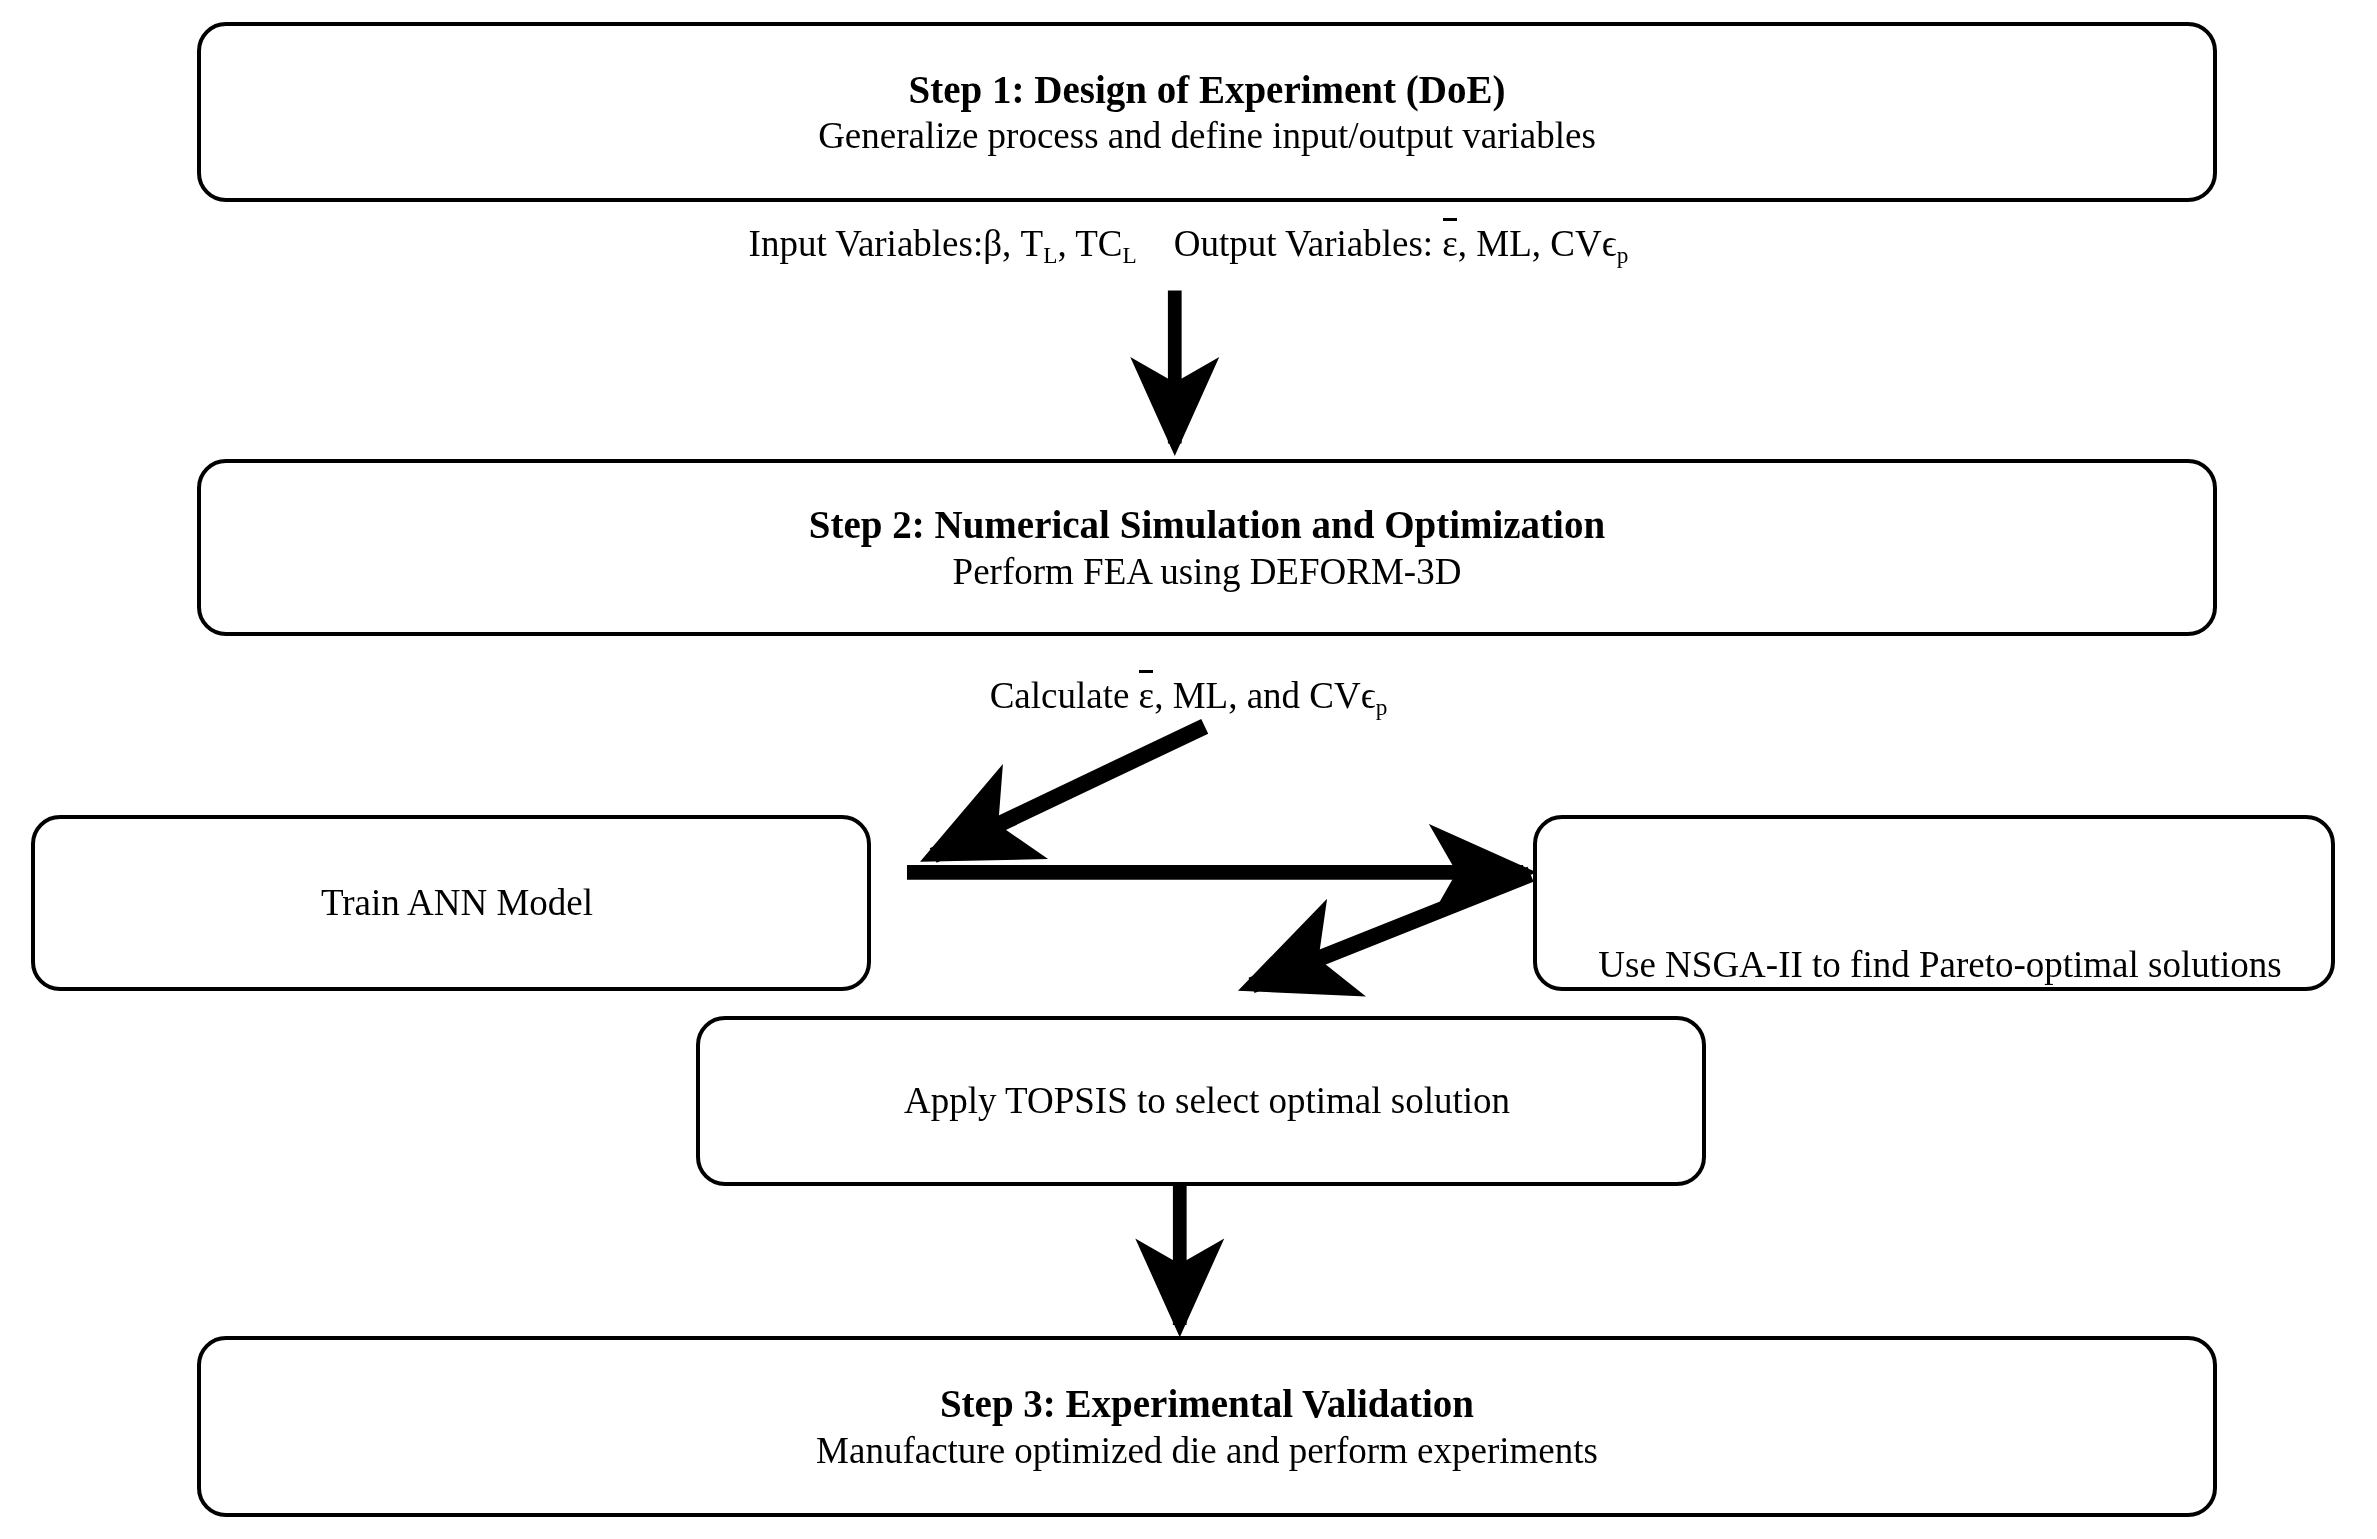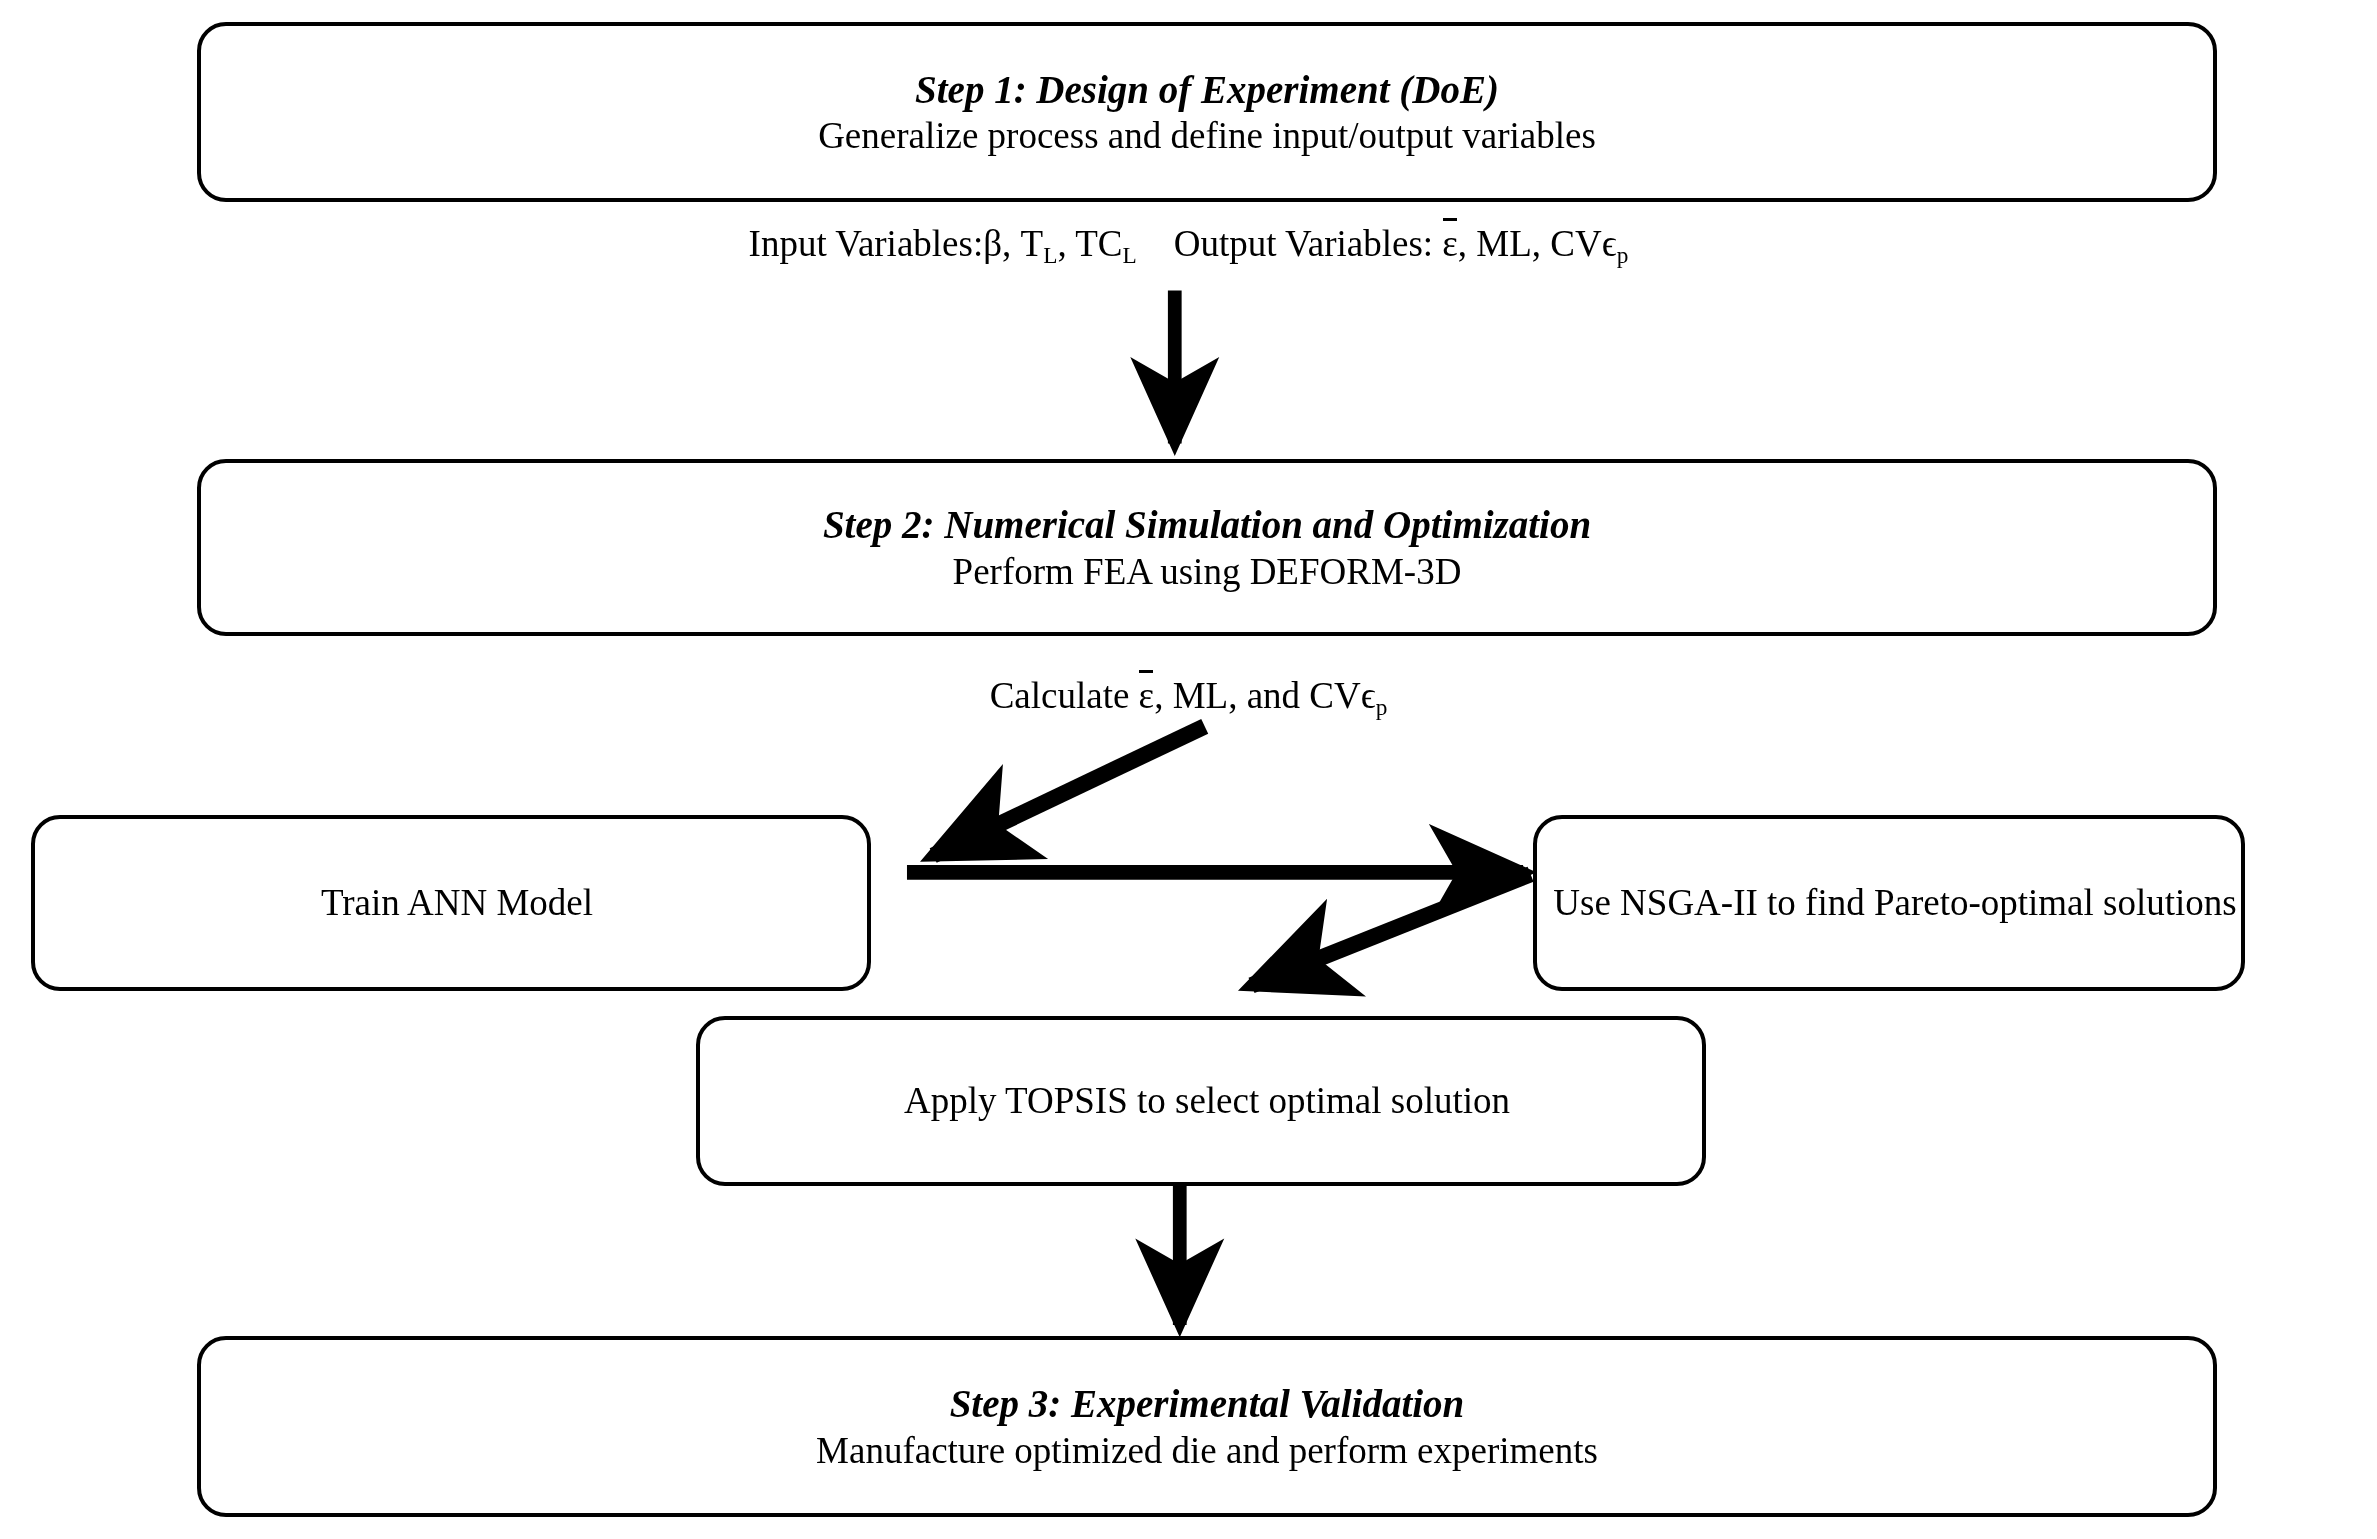--- a/index.html
+++ b/index.html
@@ -28,21 +28,20 @@
     flex-direction: column;
     align-items: center;
     justify-content: center;
   }
   .box-title {
     font-weight: bold;
     font-size: 39px;
     line-height: 1.22;
     text-align: center;
     white-space: nowrap;
-    font-style: italic;
   }
   .box-sub {
     font-weight: normal;
     font-size: 37px;
     line-height: 1.22;
     text-align: center;
     white-space: nowrap;
   }
   .box-single {
     font-weight: normal;
@@ -82,21 +81,21 @@
     left: 0;
     top: 0;
     width: 2377px;
     height: 1540px;
     pointer-events: none;
   }
   
   #box-step1   { left: 197px;  top: 22px;   width: 2020px; height: 180px; }
   #box-step2   { left: 197px;  top: 459px;  width: 2020px; height: 177px; }
   #box-ann     { left: 31px;   top: 815px; width: 840px; height: 176px; }
-  #box-nsga    { left: 1533px; top: 815px; width: 712px; height: 176px; }
+  #box-nsga    { left: 1533px; top: 815px; width: 802px; height: 176px; justify-content: flex-end; }
   #box-topsis  { left: 696px; top: 1016px; width: 1010px; height: 170px; }
   #box-step3   { left: 197px;  top: 1336px; width: 2020px; height: 181px; justify-content: center; }
 
   #txt-variables { left: 0px; top: 222px; width: 2377px; }
   #txt-calculate { left: 0px; top: 649px; width: 2377px; margin-top: 25px; }
   .var-row { display: inline-block; }
   .var-gap { display: inline-block; width: 37px; }
 </style>
 </head>
 <body>

